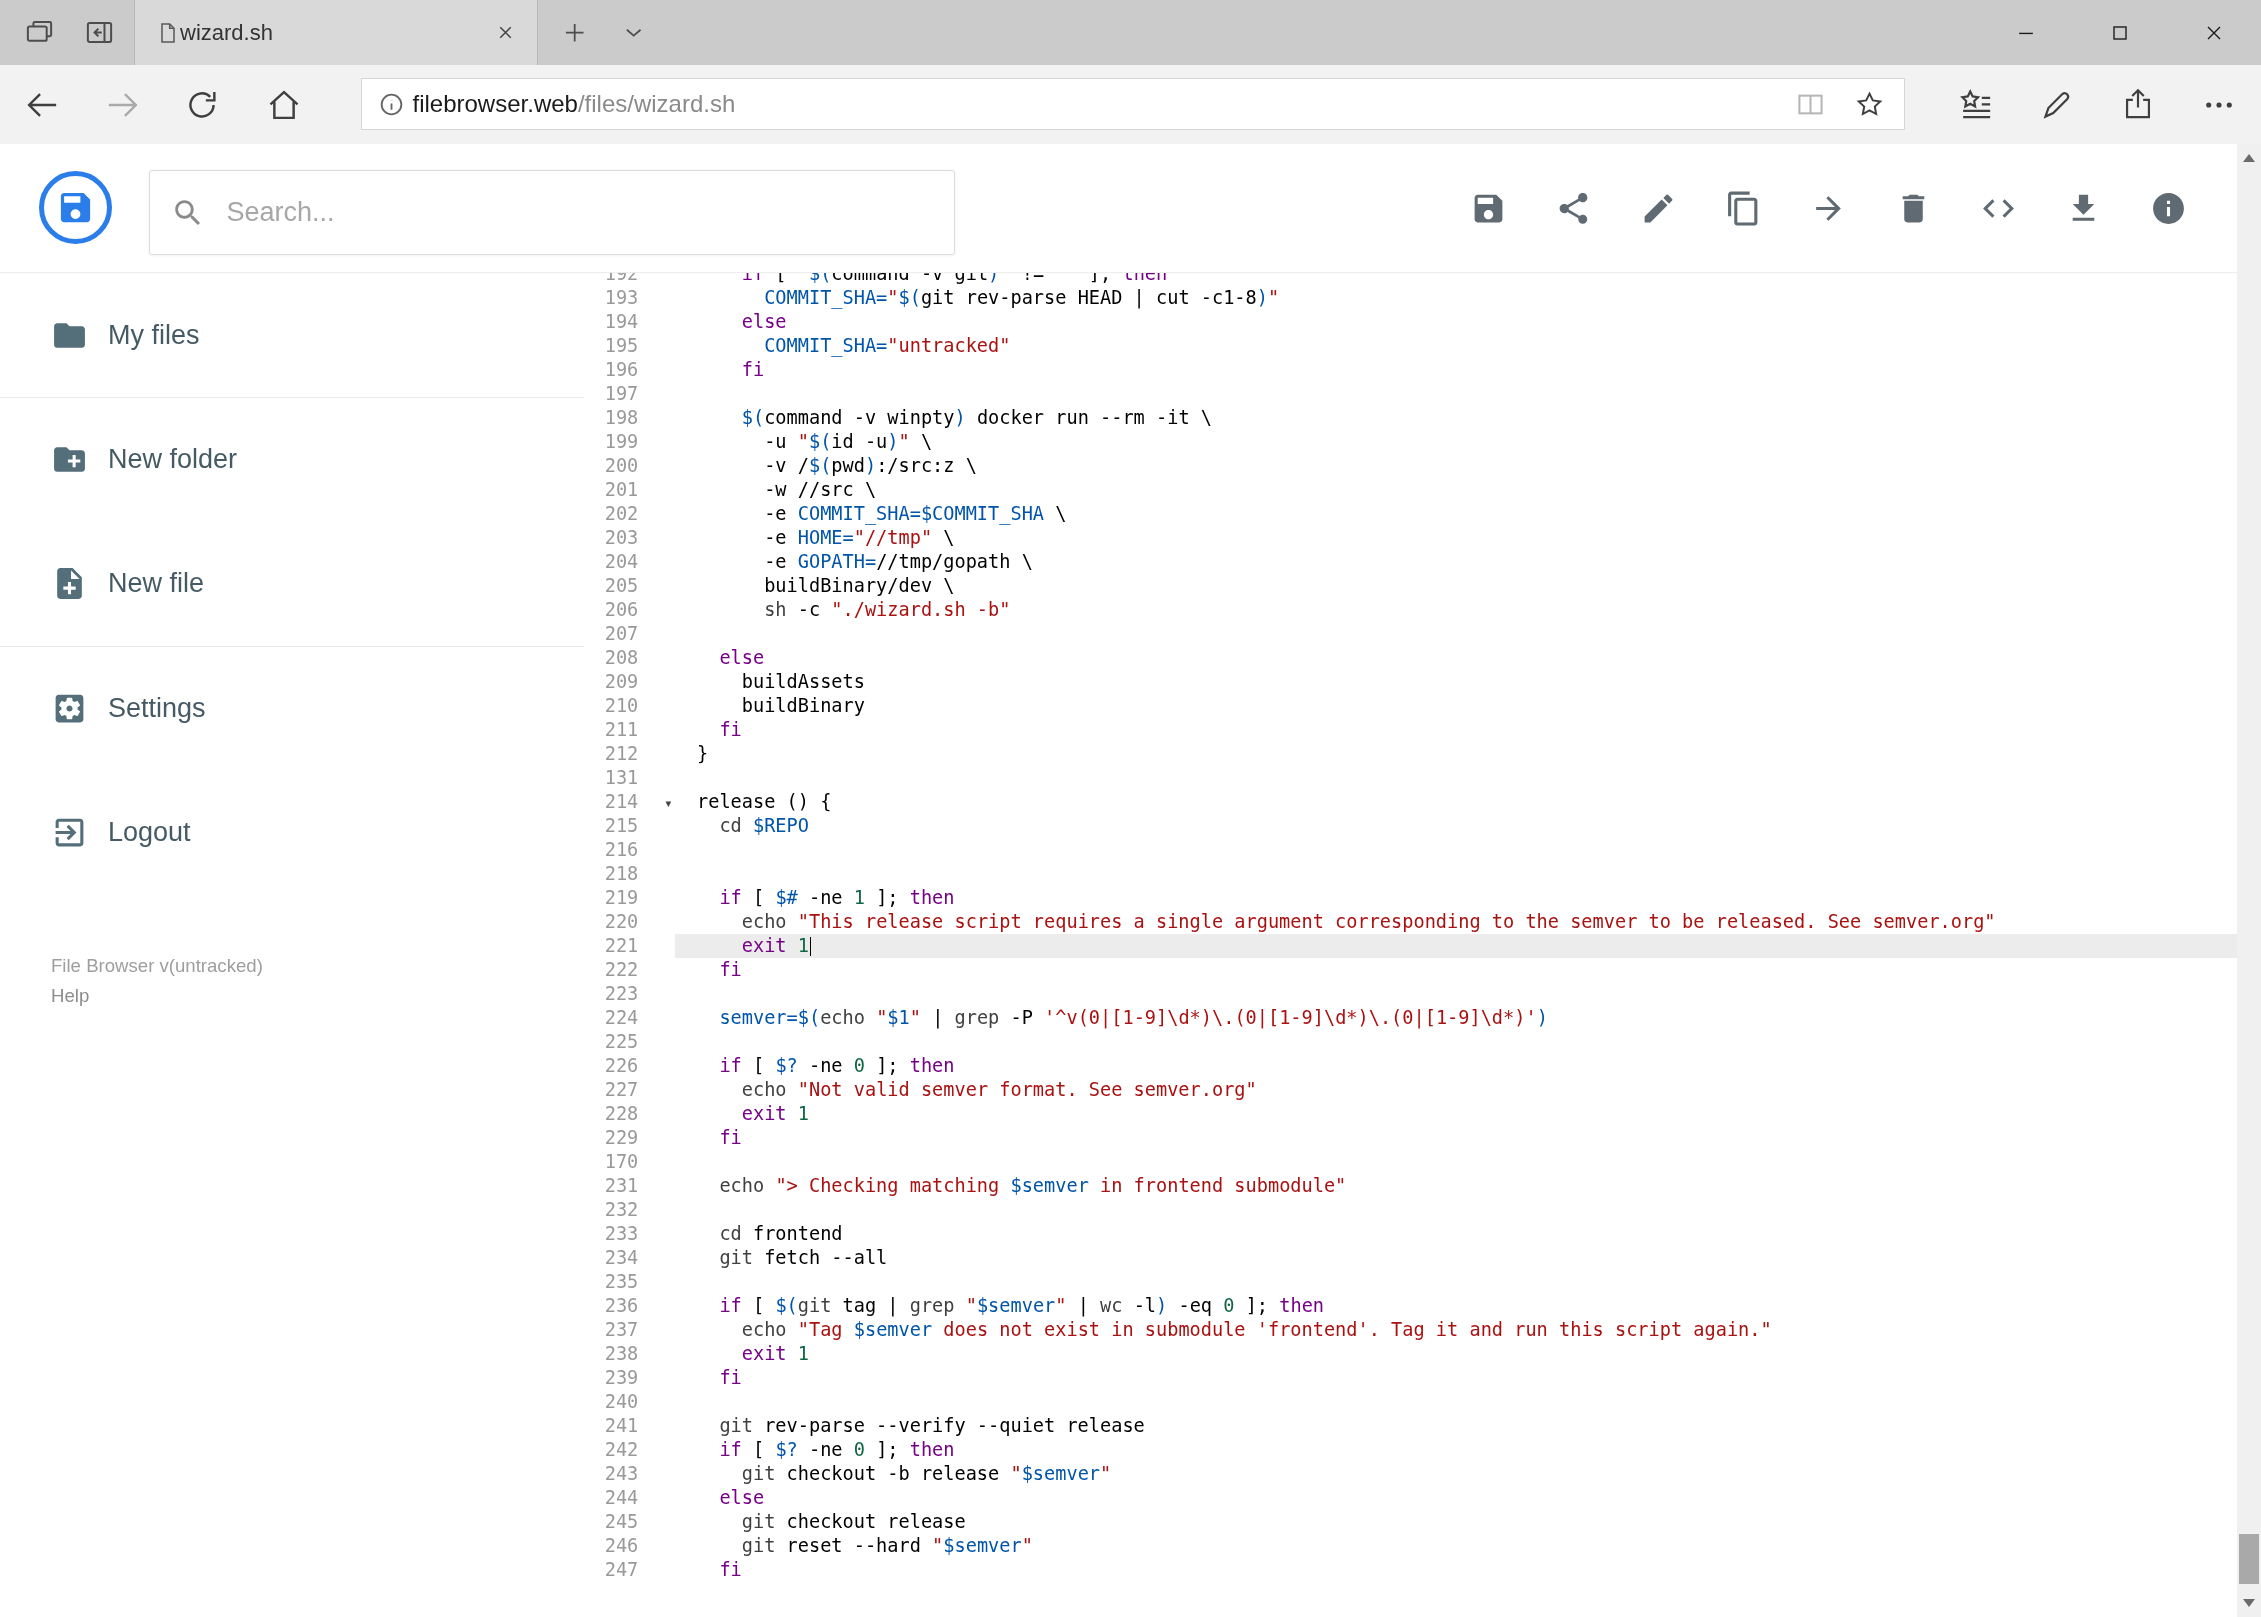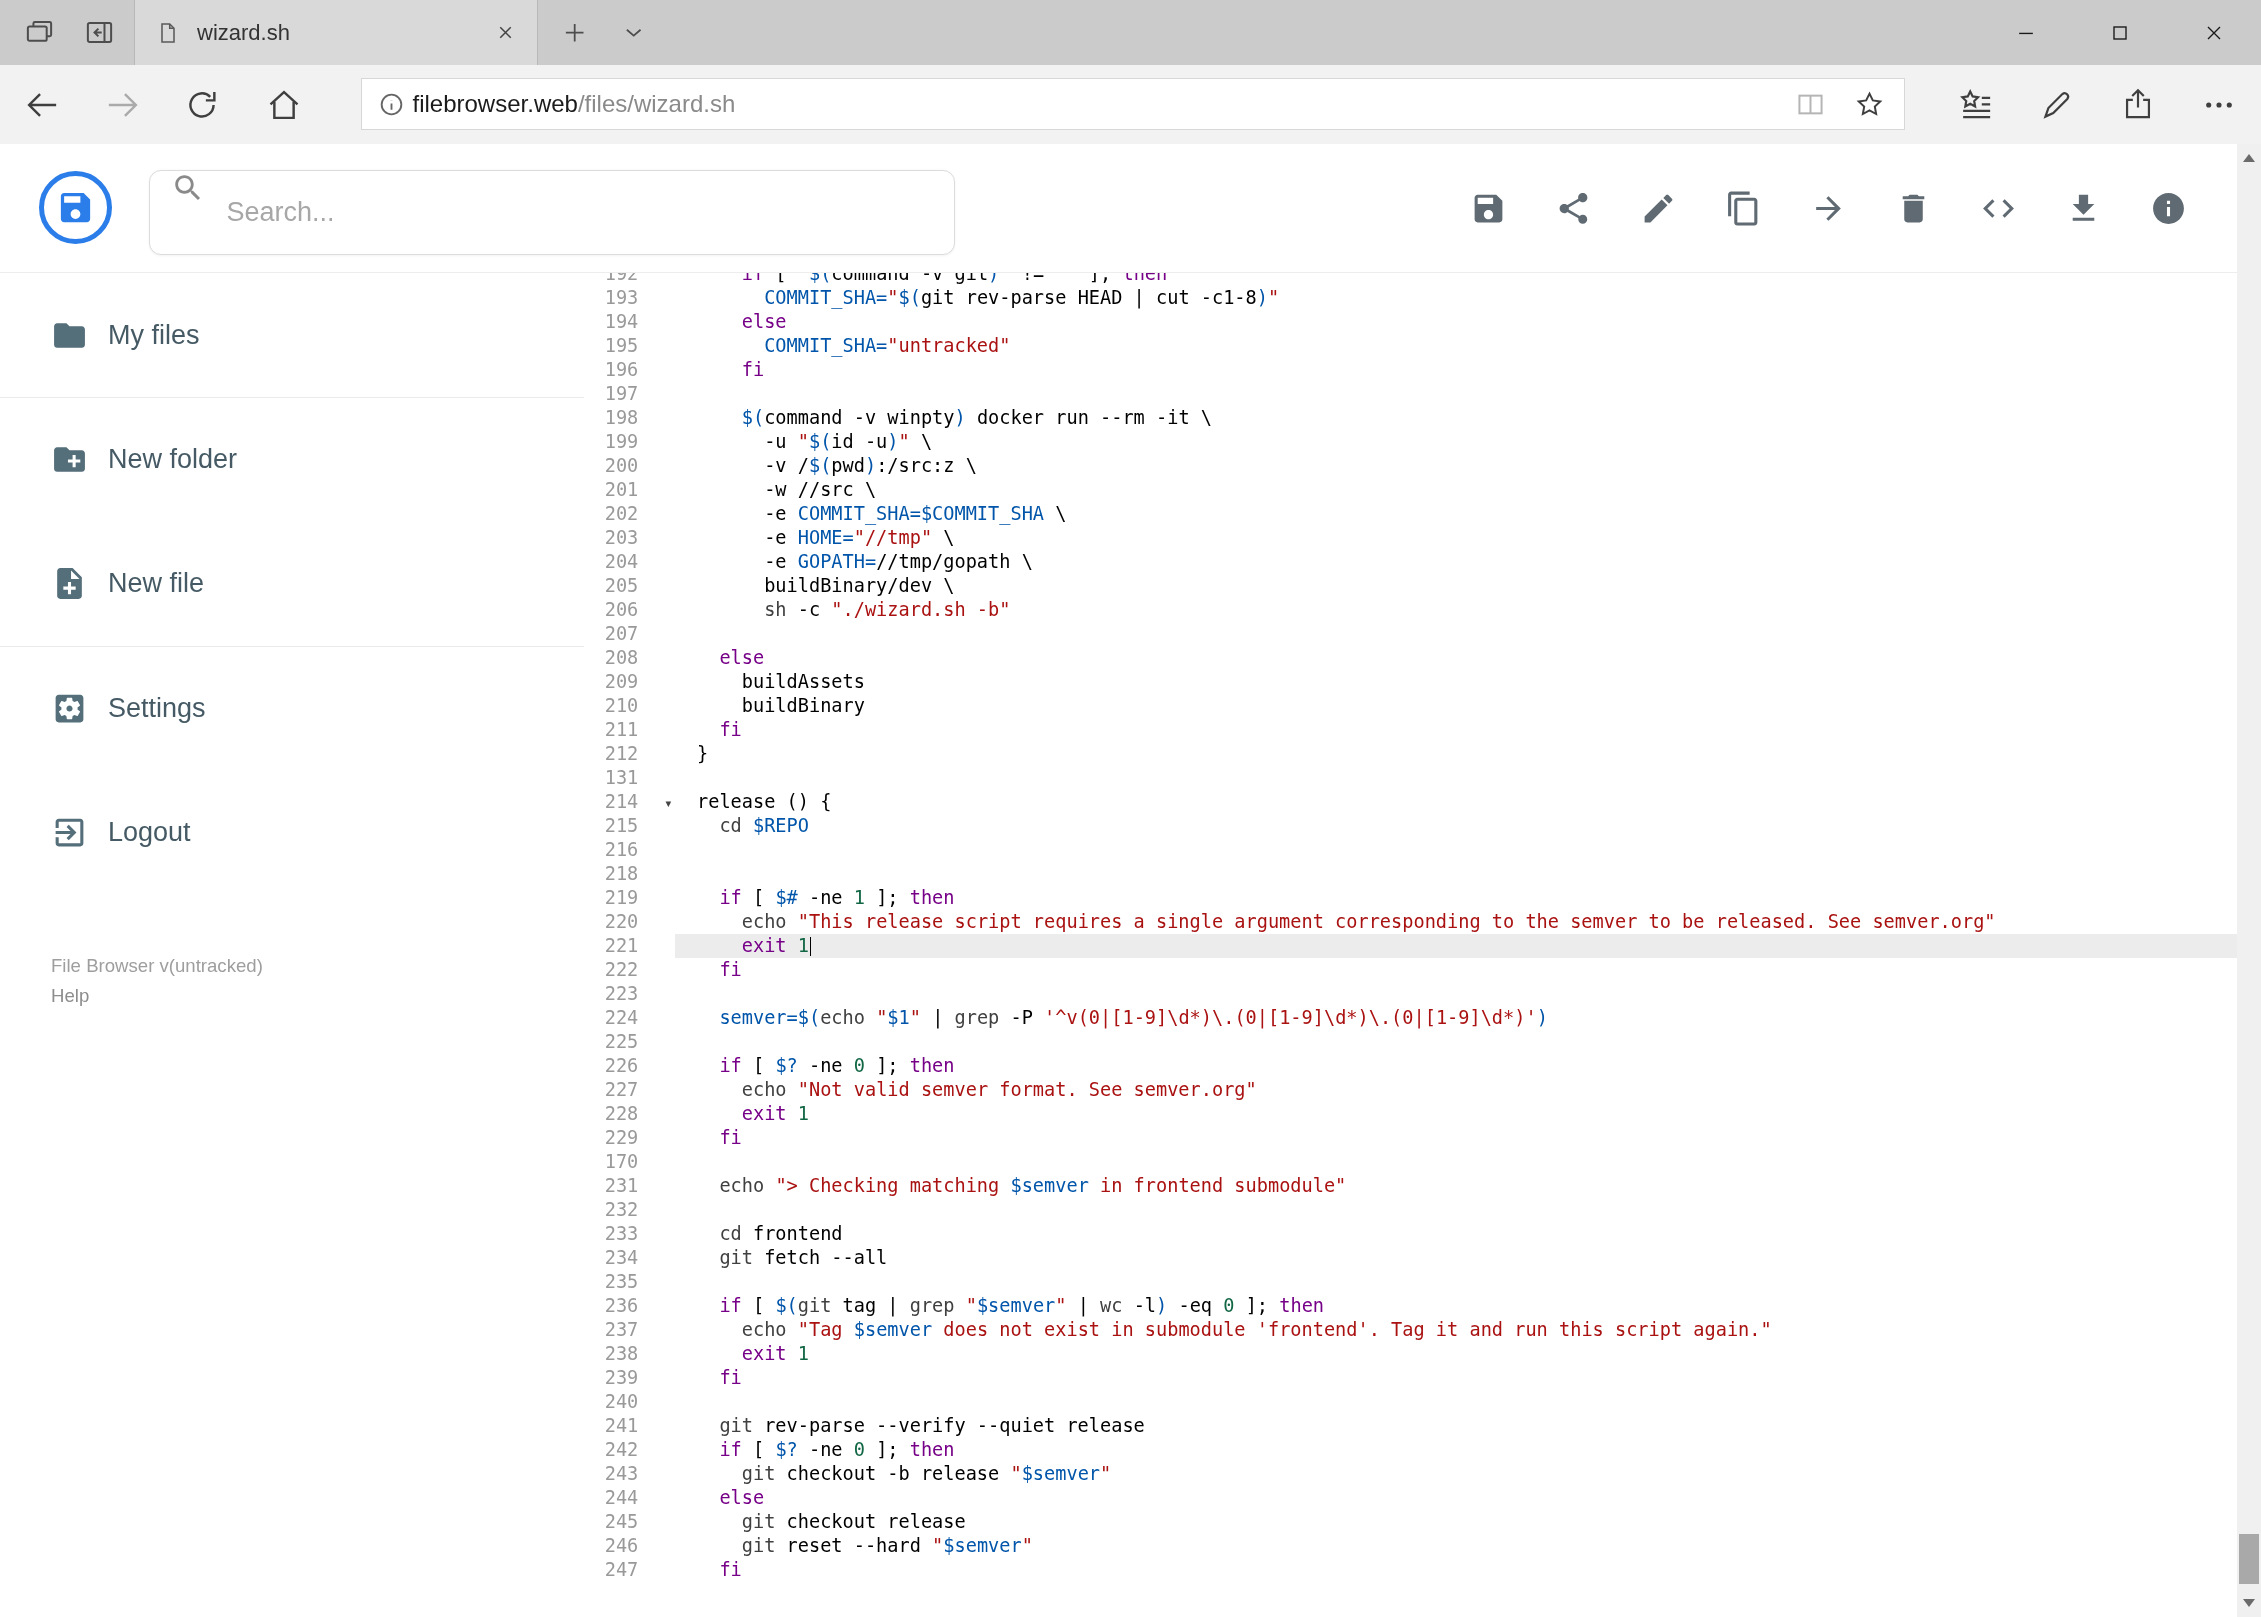--- a/index.html
+++ b/index.html
@@ -6,21 +6,21 @@
   html,body{margin:0;padding:0}
   body{width:2261px;height:1617px;overflow:hidden;background:#fff;
        font-family:"Liberation Sans",sans-serif;position:relative}
   svg{display:block}
 
   
   .tabbar{position:absolute;top:0;left:0;right:0;height:65px;background:#cbcbcb;border-bottom:0.8px solid #bdbdbd}
   .tabbar-icon{position:absolute;top:17px;width:31px;height:31px}
   .tab{position:absolute;left:134px;top:0;width:404px;height:65px;background:#d9d9d9;
        border-left:0.8px solid #b8b8b8;border-right:0.8px solid #b8b8b8;box-sizing:border-box;
-       display:flex;align-items:center;gap:17px;padding:0 21px}
+       display:flex;align-items:center;gap:0;padding:0 21px}
   .tab-title{flex:1;font-size:22px;color:#333;white-space:nowrap;overflow:hidden}
   .newtab{position:absolute;left:557px;top:14.5px;width:36px;height:36px;display:flex;align-items:center;justify-content:center}
   .tabchev{position:absolute;left:620px;top:19.4px;width:31px;height:27.4px}
   .winbtn{position:absolute;top:0;width:68px;height:65px;display:flex;align-items:center;justify-content:center}
   .winbtn.min{left:1992px}.winbtn.max{left:2086px}.winbtn.close{left:2180px}
 
   
   .navbar{position:absolute;top:65px;left:0;right:0;height:79px;background:#f2f2f2;border-bottom:0.8px solid #d9d9d9}
   .navbtn{position:absolute;top:22px;width:36px;height:36px}
   .addr{position:absolute;left:361px;top:13px;width:1544px;height:52px;background:#fff;
@@ -28,21 +28,21 @@
   .url{font-size:24px;color:#1b1b1b;white-space:nowrap;flex:1}
   .url .path{color:#8a8a8a}
   .addr-right{display:flex;align-items:center;gap:27.4px;margin-right:4.8px}
   .chrome-right{position:absolute;top:22px;display:flex;gap:45px}
 
   
   .appheader{position:absolute;top:144px;left:0;right:0;height:129px;background:#fff;border-bottom:0.8px solid #ededed;box-sizing:border-box}
   .logo{position:absolute;left:39px;top:27.4px;width:73px;height:73px;border:5.7px solid #2b7de9;border-radius:50%;
         box-sizing:border-box;display:flex;align-items:center;justify-content:center;background:#fff}
   .search{position:absolute;left:149px;top:26px;width:806px;height:85px;background:#fff;border:0.8px solid #dcdcdc;
-          border-radius:12px;box-sizing:border-box;display:flex;gap:19.4px;padding:0 21px;
+          border-radius:3px;box-sizing:border-box;display:flex;align-items:center;gap:19.4px;padding:0 21px;
           box-shadow:0 0.8px 2.4px rgba(0,0,0,.05)}
   .search input{border:0;outline:0;flex:1;font-size:27px;color:#333;font-family:"Liberation Sans",sans-serif;background:transparent}
   .search input::placeholder{color:#a7a7a7}
   .actions{position:absolute;right:74px;top:0;height:129px;display:flex;align-items:center;gap:48px}
   .act{width:37px;height:37px;cursor:pointer}
   .act svg{width:37px;height:37px;fill:#5f6a72}
 
   
   .sidebar{position:absolute;left:0;top:273px;width:584px;bottom:0;background:#fff}
   .side-item{height:124px;display:flex;align-items:center;gap:20px;padding-left:51px;cursor:pointer}

